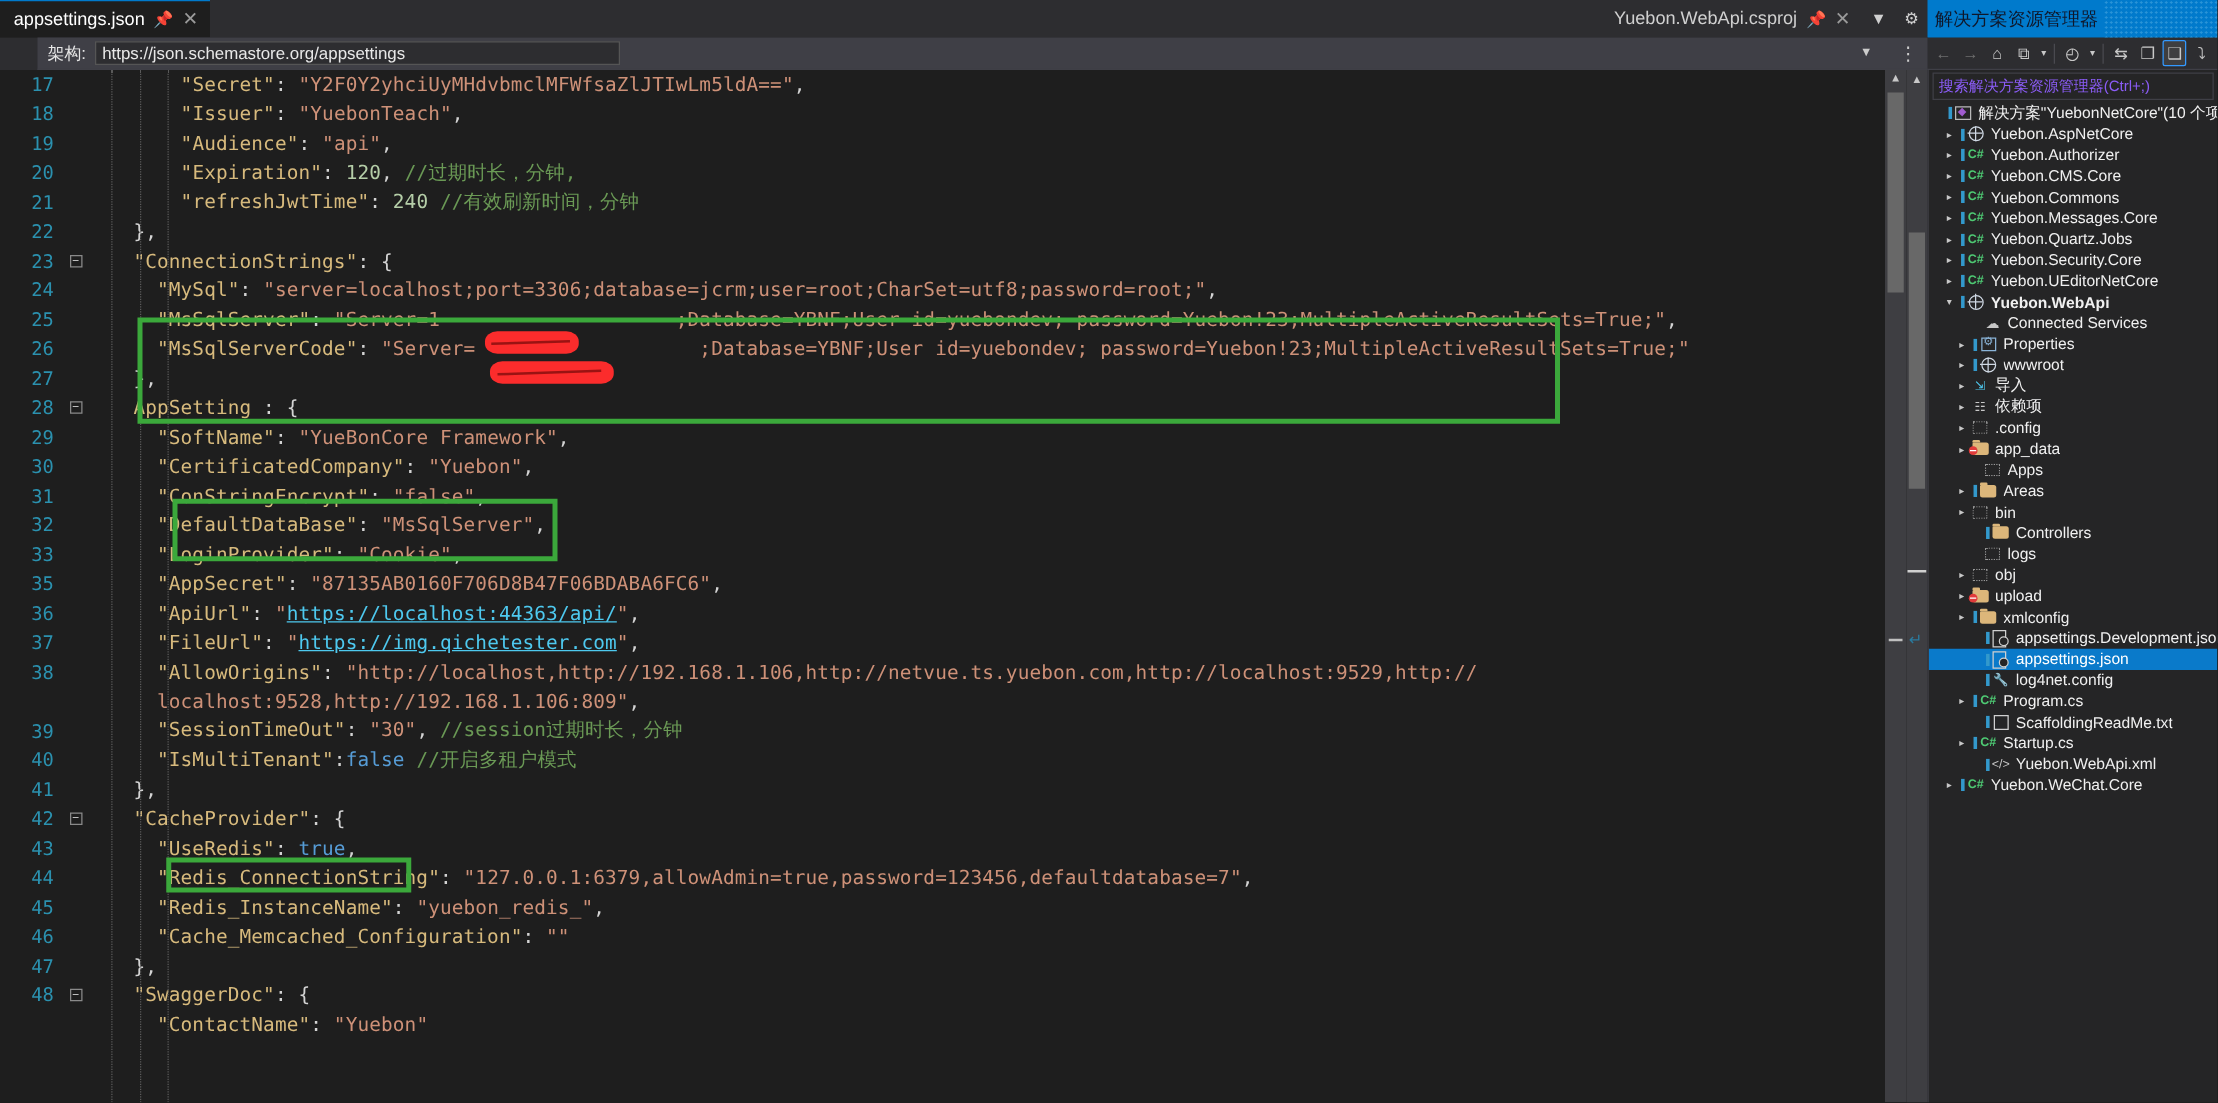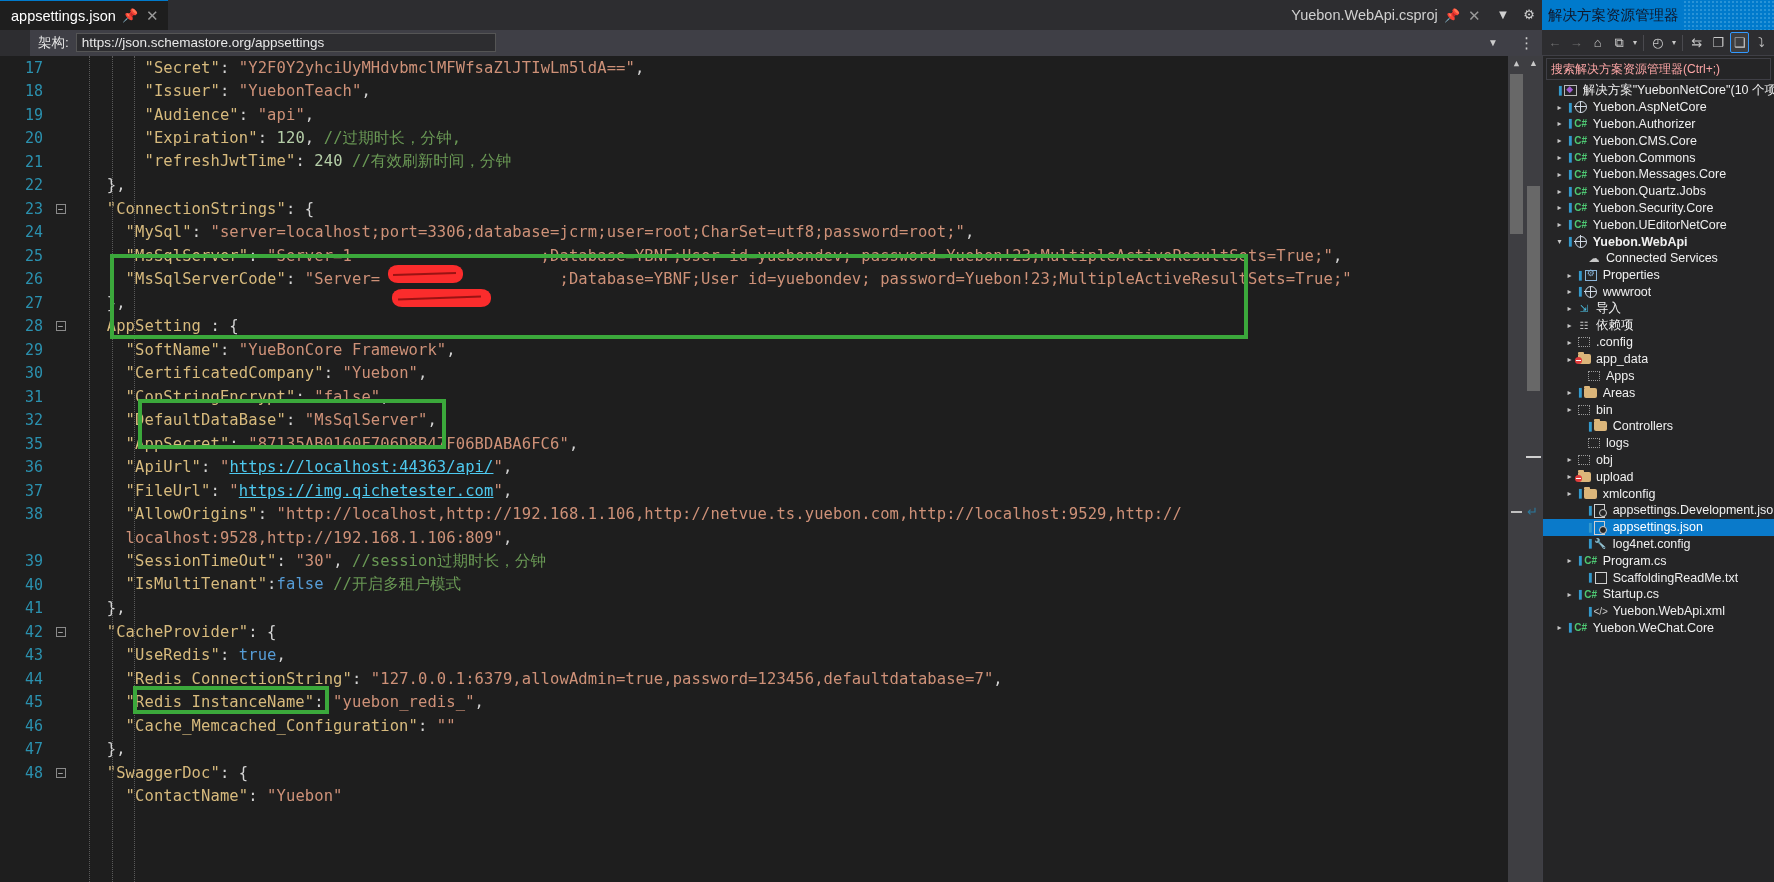--- a/index.html
+++ b/index.html
@@ -127,21 +127,21 @@
   .ed-scroll .arrow { color: #c8c8c8; font-size: 9px; text-align: center; }
   .ed-scroll .mark { position: absolute; left: 3px; width: 11px; height: 2px; background: #9a9a9a; }
 
   
   .se {
     width: 232px; flex: 0 0 232px; background: #252526; display: flex; flex-direction: column;
     border-left: 1px solid #3f3f46;
   }
   .se-search {
     height: 22px; margin: 2px 3px 1px 3px; background: #252526; border: 1px solid #3f3f46;
-    color: #fca5a5; font-size: 12px; display: flex; align-items: center; padding-left: 4px;
+    color: #8b5cf6; font-size: 12px; display: flex; align-items: center; padding-left: 4px;
   }
   .se-tree { flex: 1; overflow: hidden; padding-top: 1px; position: relative; }
   .tnode {
     height: 16.8px; display: flex; align-items: center; font-size: 12.5px;
     color: #f0f0f0; white-space: nowrap; font-family: "Liberation Sans", sans-serif;
   }
   .tnode.sel { background: #0a7aca; color: #fff; }
   .tnode .exp {
     width: 13px; flex: 0 0 13px; text-align: center; color: #c8c8c8; font-size: 8px;
   }
@@ -246,20 +246,21 @@
           <div class="row"><div class="gutter">23</div><div class="fold"><div class="box">−</div></div><div class="codeline"><span>    </span><span class="k">"ConnectionStrings"</span><span class="p">: {</span></div></div>
           <div class="row"><div class="gutter">24</div><div class="fold"></div><div class="codeline"><span>      </span><span class="k">"MySql"</span><span class="p">: </span><span class="s">"server=localhost;port=3306;database=jcrm;user=root;CharSet=utf8;password=root;"</span><span class="p">,</span></div></div>
           <div class="row"><div class="gutter">25</div><div class="fold"></div><div class="codeline"><span>      </span><span class="k">"MsSqlServer"</span><span class="p">: </span><span class="s">"Server=1                    ;Database=YBNF;User id=yuebondev; password=Yuebon!23;MultipleActiveResultSets=True;"</span><span class="p">,</span></div></div>
           <div class="row"><div class="gutter">26</div><div class="fold"></div><div class="codeline"><span>      </span><span class="k">"MsSqlServerCode"</span><span class="p">: </span><span class="s">"Server=                   ;Database=YBNF;User id=yuebondev; password=Yuebon!23;MultipleActiveResultSets=True;"</span></div></div>
           <div class="row"><div class="gutter">27</div><div class="fold"></div><div class="codeline"><span>    </span><span class="p">},</span></div></div>
           <div class="row"><div class="gutter">28</div><div class="fold"><div class="box">−</div></div><div class="codeline"><span>    </span><span class="k">AppSetting</span><span class="p"> : {</span></div></div>
           <div class="row"><div class="gutter">29</div><div class="fold"></div><div class="codeline"><span>      </span><span class="k">"SoftName"</span><span class="p">: </span><span class="s">"YueBonCore Framework"</span><span class="p">,</span></div></div>
           <div class="row"><div class="gutter">30</div><div class="fold"></div><div class="codeline"><span>      </span><span class="k">"CertificatedCompany"</span><span class="p">: </span><span class="s">"Yuebon"</span><span class="p">,</span></div></div>
           <div class="row"><div class="gutter">31</div><div class="fold"></div><div class="codeline"><span>      </span><span class="k">"ConStringEncrypt"</span><span class="p">: </span><span class="s">"false"</span><span class="p">,</span></div></div>
           <div class="row"><div class="gutter">32</div><div class="fold"></div><div class="codeline"><span>      </span><span class="k">"DefaultDataBase"</span><span class="p">: </span><span class="s">"MsSqlServer"</span><span class="p">,</span></div></div>
+          <div class="row"><div class="gutter">33</div><div class="fold"></div><div class="codeline"><span>      </span><span class="k">"LoginProvider"</span><span class="p">: </span><span class="s">"Cookie"</span><span class="p">,</span></div></div>
           <div class="row"><div class="gutter">35</div><div class="fold"></div><div class="codeline"><span>      </span><span class="k">"AppSecret"</span><span class="p">: </span><span class="s">"87135AB0160F706D8B47F06BDABA6FC6"</span><span class="p">,</span></div></div>
           <div class="row"><div class="gutter">36</div><div class="fold"></div><div class="codeline"><span>      </span><span class="k">"ApiUrl"</span><span class="p">: </span><span class="s">"</span><span class="u">https://localhost:44363/api/</span><span class="s">"</span><span class="p">,</span></div></div>
           <div class="row"><div class="gutter">37</div><div class="fold"></div><div class="codeline"><span>      </span><span class="k">"FileUrl"</span><span class="p">: </span><span class="s">"</span><span class="u">https://img.qichetester.com</span><span class="s">"</span><span class="p">,</span></div></div>
           <div class="row"><div class="gutter">38</div><div class="fold"></div><div class="codeline"><span>      </span><span class="k">"AllowOrigins"</span><span class="p">: </span><span class="s">"http://localhost,http://192.168.1.106,http://netvue.ts.yuebon.com,http://localhost:9529,http://</span></div></div>
           <div class="row"><div class="gutter"></div><div class="fold"></div><div class="codeline"><span>      </span><span class="s">localhost:9528,http://192.168.1.106:809"</span><span class="p">,</span></div></div>
           <div class="row"><div class="gutter">39</div><div class="fold"></div><div class="codeline"><span>      </span><span class="k">"SessionTimeOut"</span><span class="p">: </span><span class="s">"30"</span><span class="p">, </span><span class="c">//session过期时长，分钟</span></div></div>
           <div class="row"><div class="gutter">40</div><div class="fold"></div><div class="codeline"><span>      </span><span class="k">"IsMultiTenant"</span><span class="p">:</span><span class="b">false</span><span class="p"> </span><span class="c">//开启多租户模式</span></div></div>
           <div class="row"><div class="gutter">41</div><div class="fold"></div><div class="codeline"><span>    </span><span class="p">},</span></div></div>
           <div class="row"><div class="gutter">42</div><div class="fold"><div class="box">−</div></div><div class="codeline"><span>    </span><span class="k">"CacheProvider"</span><span class="p">: {</span></div></div>
           <div class="row"><div class="gutter">43</div><div class="fold"></div><div class="codeline"><span>      </span><span class="k">"UseRedis"</span><span class="p">: </span><span class="b">true</span><span class="p">,</span></div></div>

